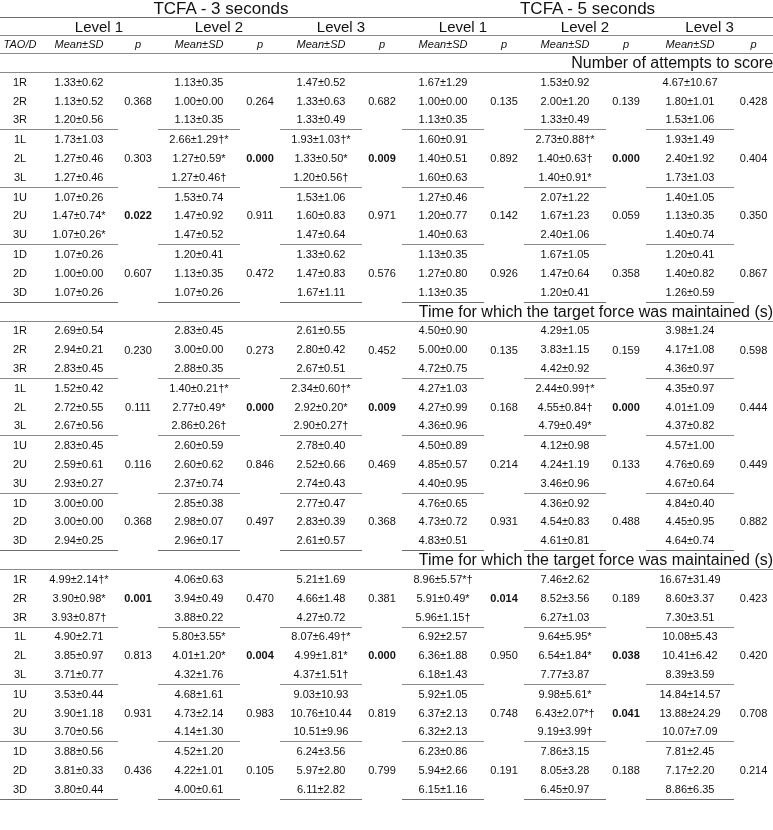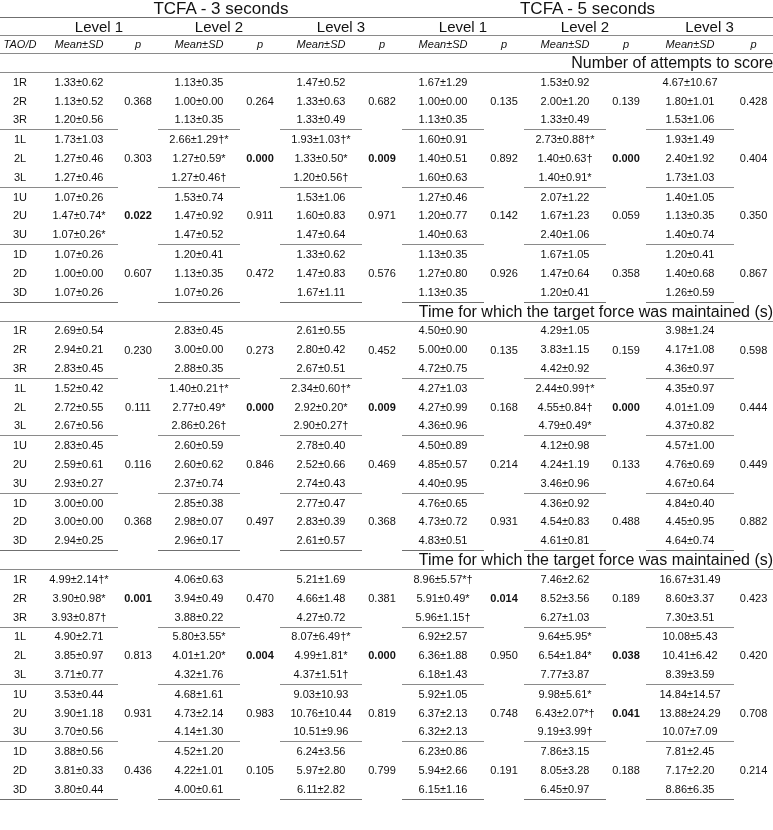--- a/index.html
+++ b/index.html
@@ -265,21 +265,21 @@
           <td class="val">1.20±0.41</td>
           <td class="pv" rowspan="3">0.867</td>
         </tr>
         <tr>
           <td class="lbl">2D</td>
           <td class="val">1.00±0.00</td>
           <td class="val">1.13±0.35</td>
           <td class="val">1.47±0.83</td>
           <td class="val">1.27±0.80</td>
           <td class="val">1.47±0.64</td>
-          <td class="val">1.40±0.68</td>
+          <td class="val">1.40±0.82</td>
         </tr>
         <tr class="sect-end">
           <td class="lbl">3D</td>
           <td class="val">1.07±0.26</td>
           <td class="val">1.07±0.26</td>
           <td class="val">1.67±1.11</td>
           <td class="val">1.13±0.35</td>
           <td class="val">1.20±0.41</td>
           <td class="val">1.26±0.59</td>
         </tr>

